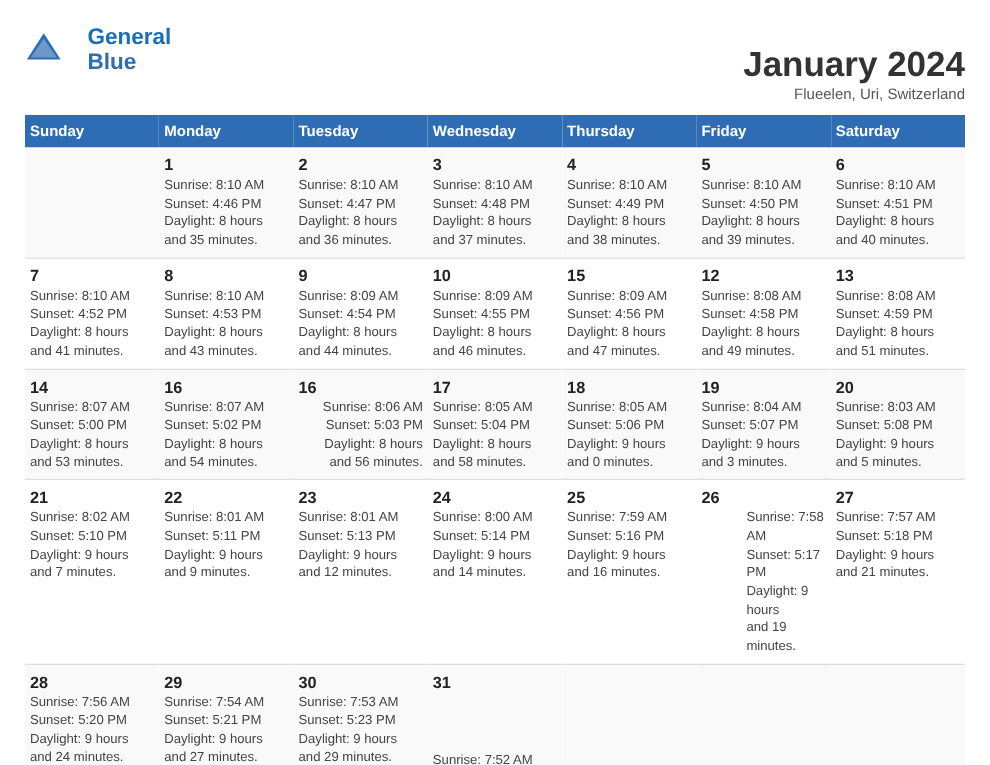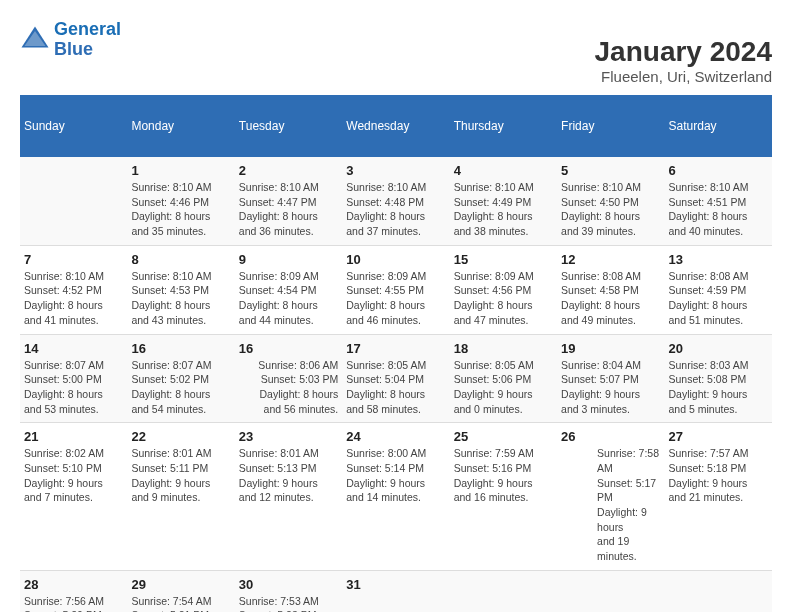--- a/index.html
+++ b/index.html
@@ -12,21 +12,21 @@
     }
     .header-section {
       display: flex;
       justify-content: space-between;
       align-items: flex-start;
       margin-bottom: 10px;
     }
     .logo {
       display: flex;
       align-items: center;
-      gap: 4px;
+      gap: 20px;
     }
     .logo-text {
       font-size: 18px;
       font-weight: bold;
       line-height: 1.1;
       color: #333;
     }
     .logo-text span {
       color: #1a6eb5;
     }
@@ -37,35 +37,35 @@
     .title-block {
       text-align: right;
     }
     .month-title {
       font-size: 28px;
       font-weight: bold;
       color: #333;
       margin-top: 16px;
     }
     .location-subtitle {
-      font-size: 15px;
+      font-size: 12px;
       color: #555;
     }
     table {
       width: 100%;
       border-collapse: collapse;
       font-size: 11px;
     }
     thead tr th {
       background-color: #2e6db4;
       color: #fff;
-      padding: 24px 4px;
+      padding: 6px 4px;
       text-align: left;
       font-size: 12px;
-      font-weight: normal;
+      font-weight: bold;
     }
     tbody tr {
       border-bottom: 1px solid #ddd;
     }
     tbody tr:nth-child(odd) {
       background-color: #f9f9f9;
     }
     tbody tr:nth-child(even) {
       background-color: #ffffff;
     }

